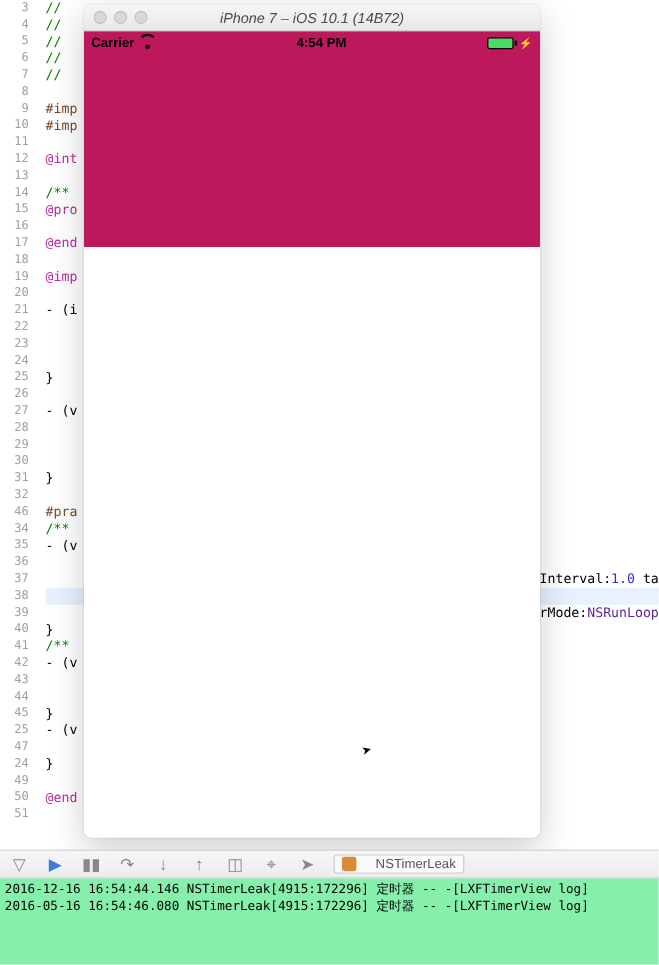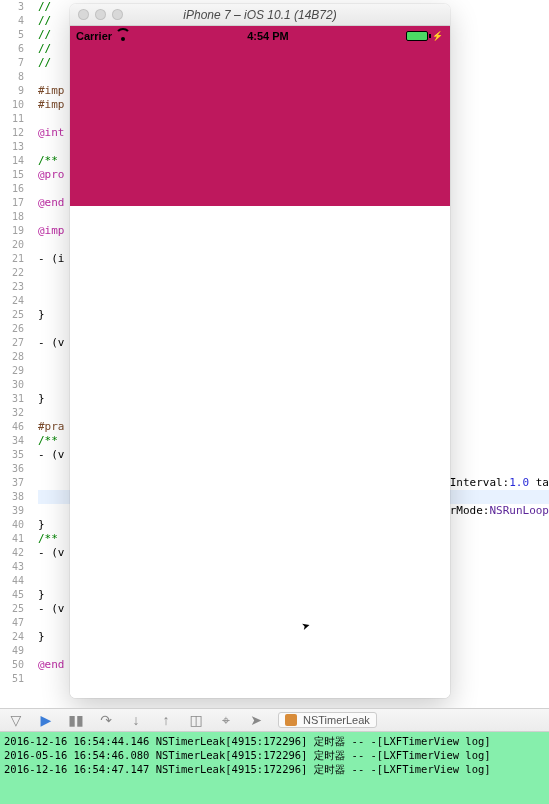--- a/index.html
+++ b/index.html
@@ -192,21 +192,21 @@
       color: #888;
     }
     .debug-bar .icon.blue { color: #3b7dd8; }
     .breadcrumb-box {
       display: flex;
       align-items: center;
       border: 1px solid #ccc;
       border-radius: 3px;
       padding: 1px 6px;
       background: #fafafa;
-      gap: 6px;
+      gap: 16px;
       color: #555;
     }
     .breadcrumb-box .bc-icon {
       width: 12px; height: 12px;
       background: #d88c3a;
       border-radius: 2px;
     }
     .console {
       position: absolute;
       top: 732px;
@@ -323,14 +323,13 @@
   <span class="icon">➤</span>
   <div class="breadcrumb-box">
     <div class="bc-icon"></div>
     <span>NSTimerLeak</span>
   </div>
 </div>
 
 <div class="console" id="console">
     <div>2016-12-16 16:54:44.146 NSTimerLeak[4915:172296] 定时器 -- -[LXFTimerView log]</div>
     <div>2016-05-16 16:54:46.080 NSTimerLeak[4915:172296] 定时器 -- -[LXFTimerView log]</div>
-    <div>2016-12-16 16:54:47.147 NSTimerLeak[4915:172296] 定时器 -- -[LXFTimerView log]</div>
   </div>
 
 </body></html>

